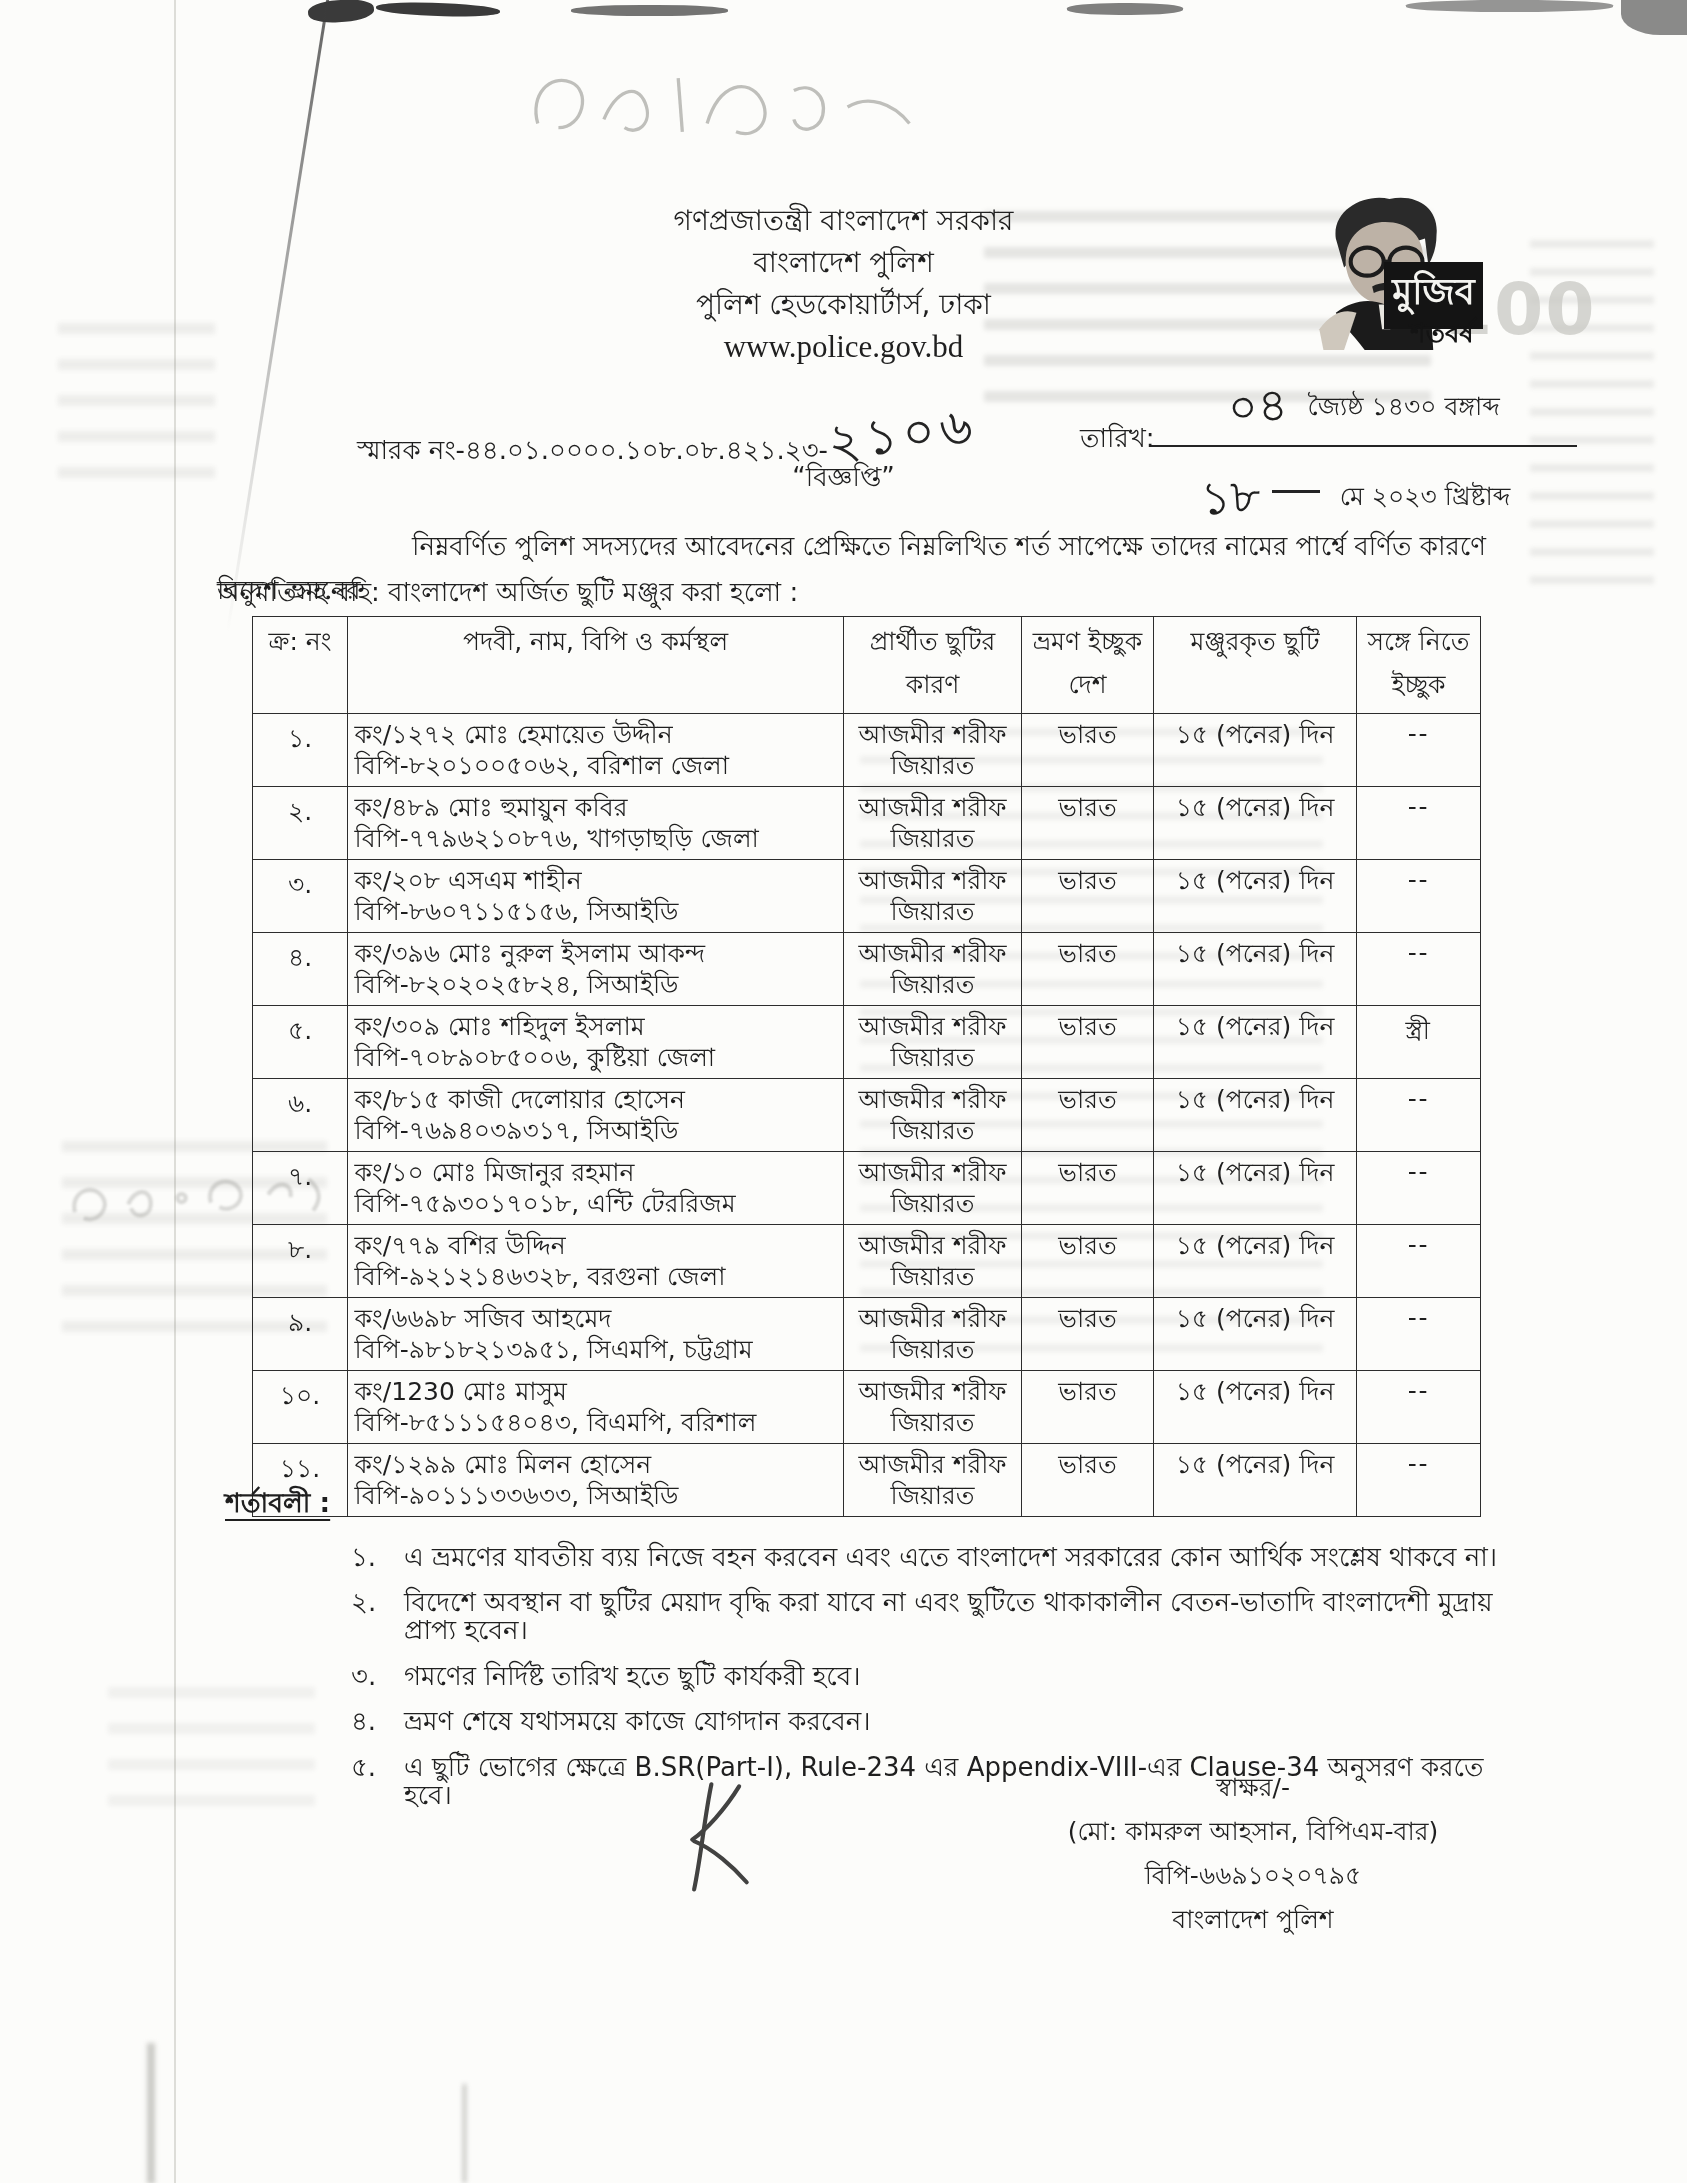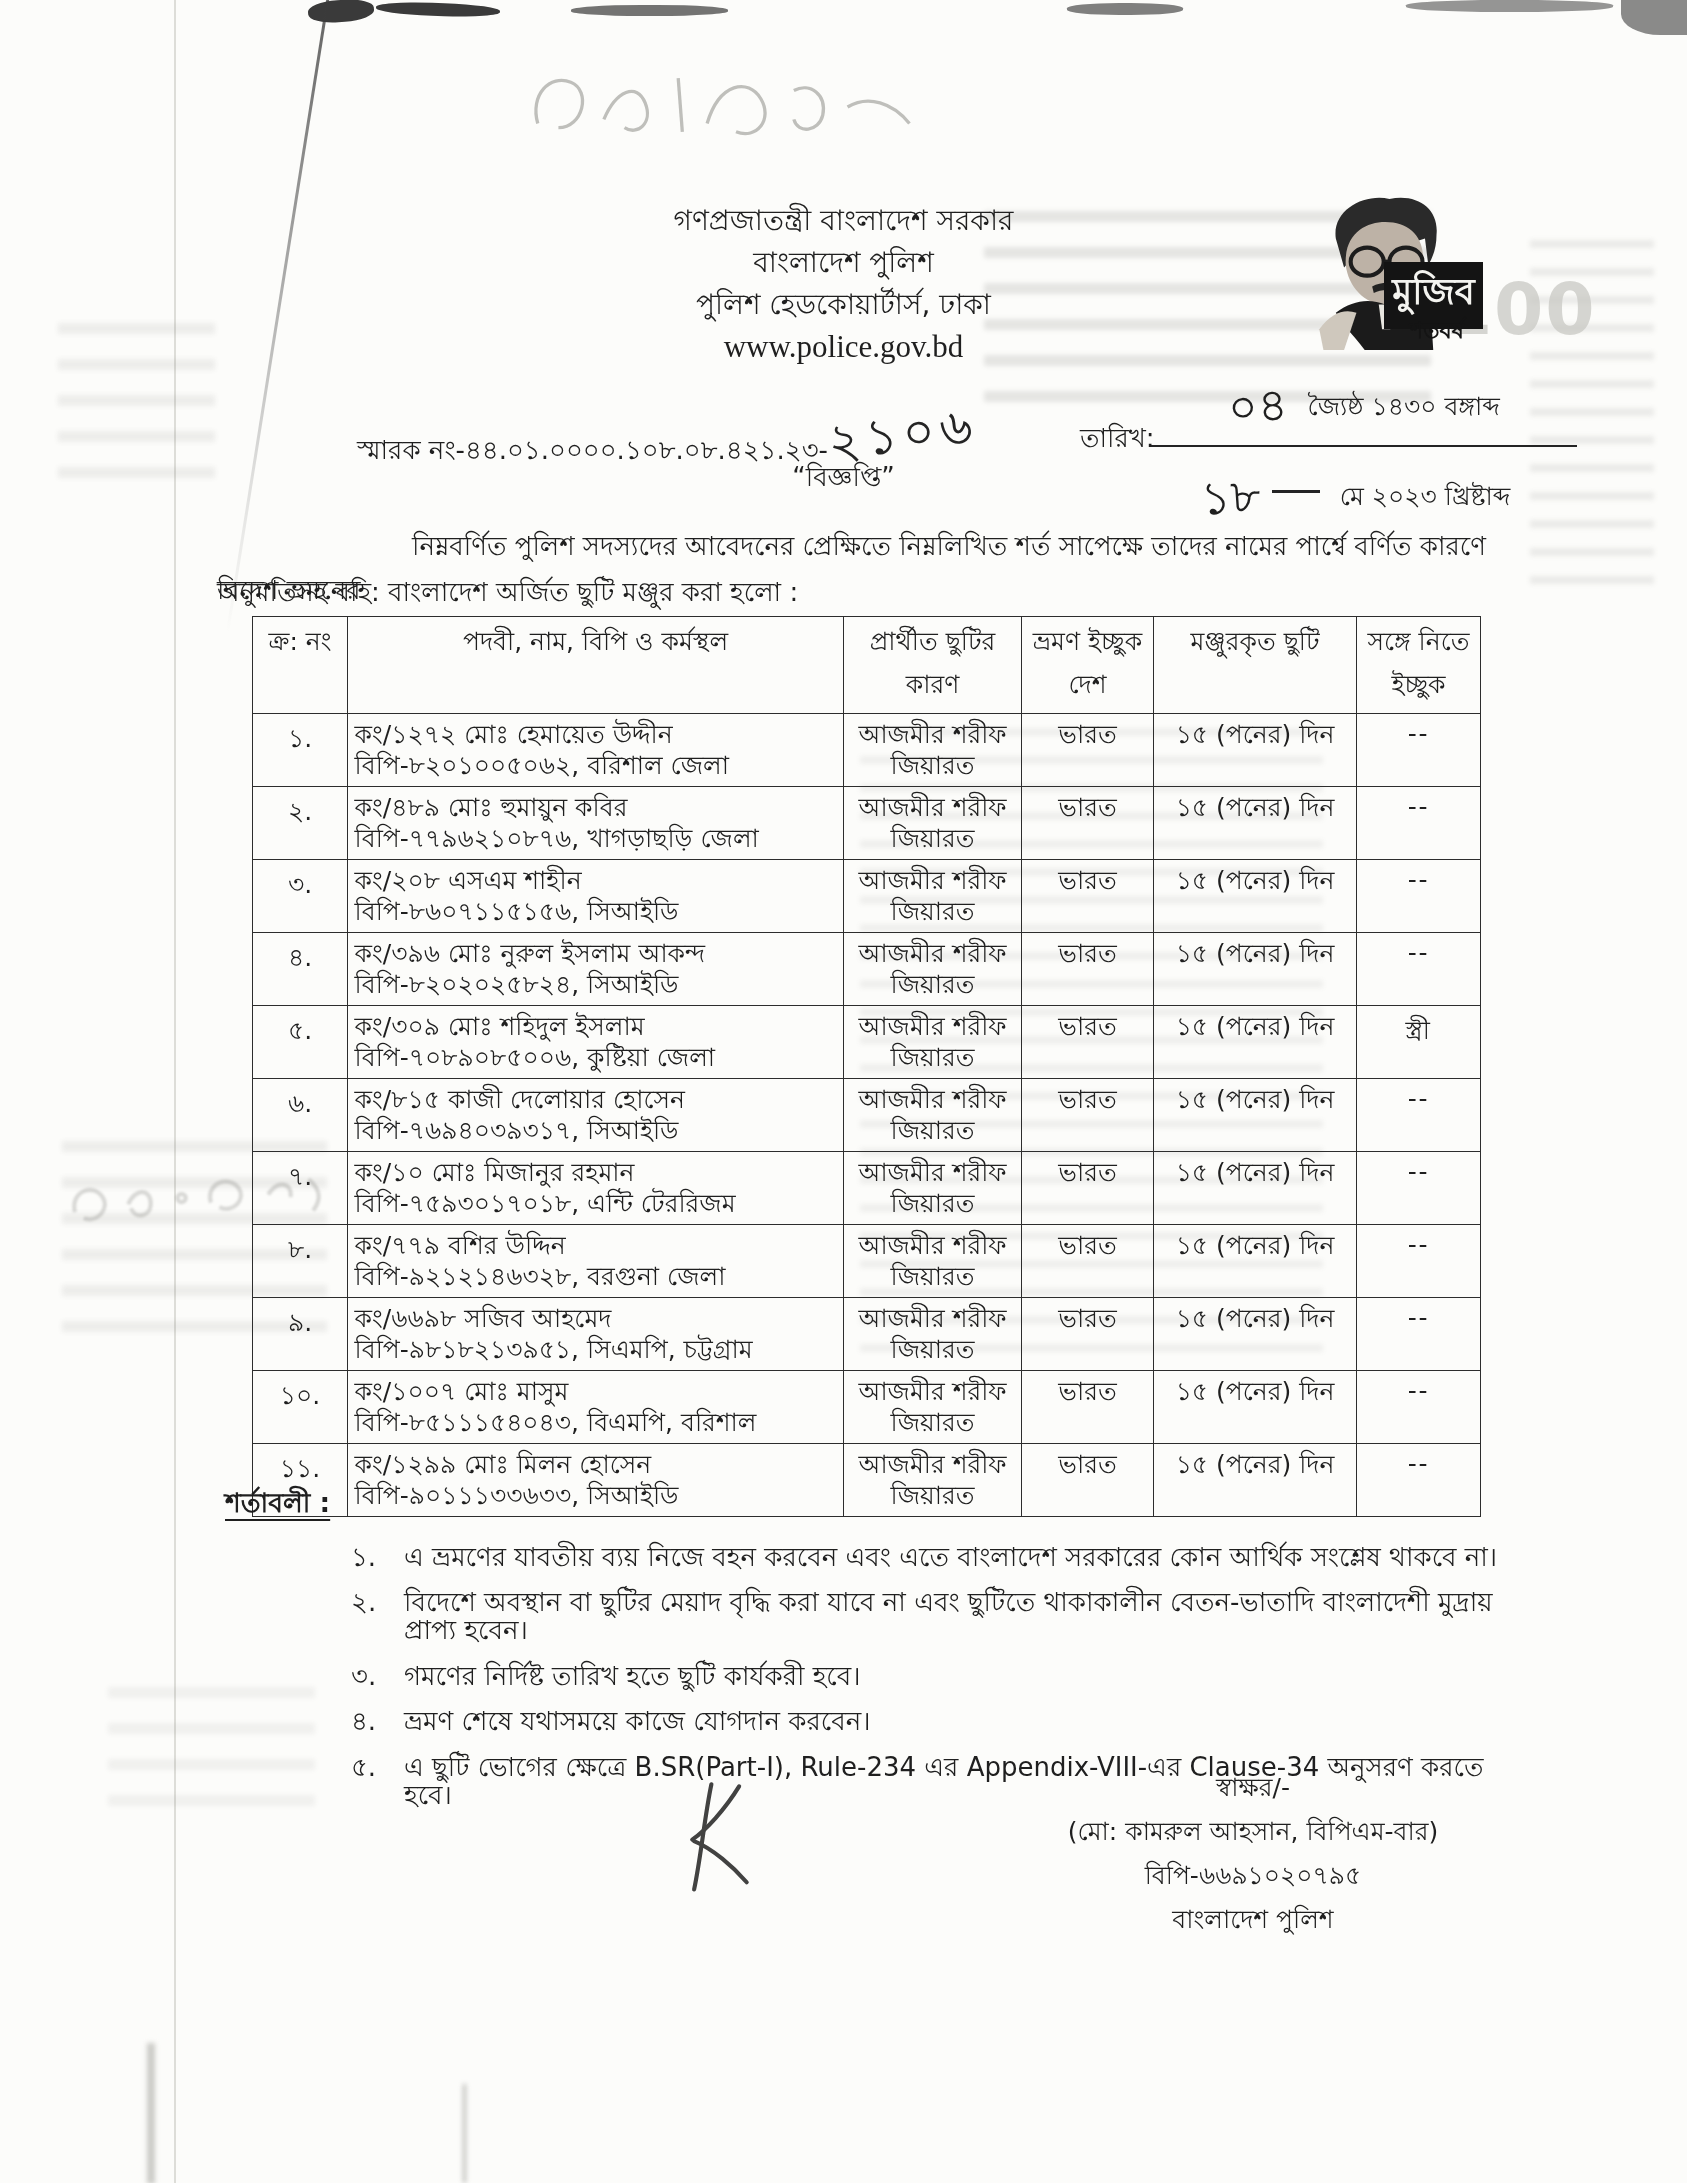--- a/index.html
+++ b/index.html
@@ -15,21 +15,21 @@
     transform:rotate(9deg);transform-origin:top center;opacity:.8;}
   .edge-line{position:absolute;left:174px;top:0;width:1.7px;height:2183px;background:#d4d4cf;opacity:.8;}
   .corner-streak{position:absolute;background:#9a9a94;filter:blur(2.5px);}
   .bleed{position:absolute;filter:blur(2.5px);opacity:.16;
     background:repeating-linear-gradient(to bottom,#6e6e6a 0 10.8px,transparent 10.8px 36px);}
   .bleed.v{background:repeating-linear-gradient(to bottom,#6e6e6a 0 8.3px,transparent 8.3px 28px);opacity:.12;}
   
   .logo{position:absolute;left:1286px;top:189px;width:273px;height:194px;}
   .logo-100{position:absolute;left:157px;top:79px;font-size:71px;color:#c9c9c4;font-weight:bold;letter-spacing:1.7px;opacity:.75;}
   .logo-title{position:absolute;left:98px;top:73px;background:#141414;color:#f4f4f0;font-size:36px;font-weight:bold;padding:1.7px 8.3px 5px;}
-  .logo-sub{position:absolute;left:124px;top:124px;color:#141414;font-size:22px;font-weight:bold;}
+  .logo-sub{position:absolute;left:124px;top:124px;color:#141414;font-size:26px;font-weight:bold;}
   
   .letterhead{position:absolute;left:430px;top:200px;width:827px;text-align:center;}
   .lh-line{font-size:28px;line-height:42px;}
   .lh-web{font-family:Liberation Serif, serif;font-size:31px;line-height:41px;}
   
   .memo-line{position:absolute;left:357px;top:404px;font-size:26px;white-space:nowrap;}
   .hand{display:inline-block;font-size:50px;font-weight:400;color:#242424;transform:rotate(-7deg);
     position:relative;top:-8.3px;letter-spacing:5px;}
   .date-label{position:absolute;left:1080px;top:418px;font-size:26px;}
   .date-frac{position:absolute;left:1151px;top:364px;width:426px;text-align:center;}
@@ -292,21 +292,21 @@
           <div>আজমীর শরীফ</div>
           <div>জিয়ারত</div>
         </td>
         <td class="c-mid">ভারত</td>
         <td class="c-mid">১৫ (পনের) দিন</td>
         <td class="c-comp">--</td>
       </tr>
         <tr>
         <td class="c-sl">১০.</td>
         <td class="c-name">
-          <div>কং/১০০৭ মোঃ মাসুম</div>
+          <div>কং/1230 মোঃ মাসুম</div>
           <div>বিপি-৮৫১১১৫৪০৪৩, বিএমপি, বরিশাল</div>
         </td>
         <td class="c-mid">
           <div>আজমীর শরীফ</div>
           <div>জিয়ারত</div>
         </td>
         <td class="c-mid">ভারত</td>
         <td class="c-mid">১৫ (পনের) দিন</td>
         <td class="c-comp">--</td>
       </tr>

